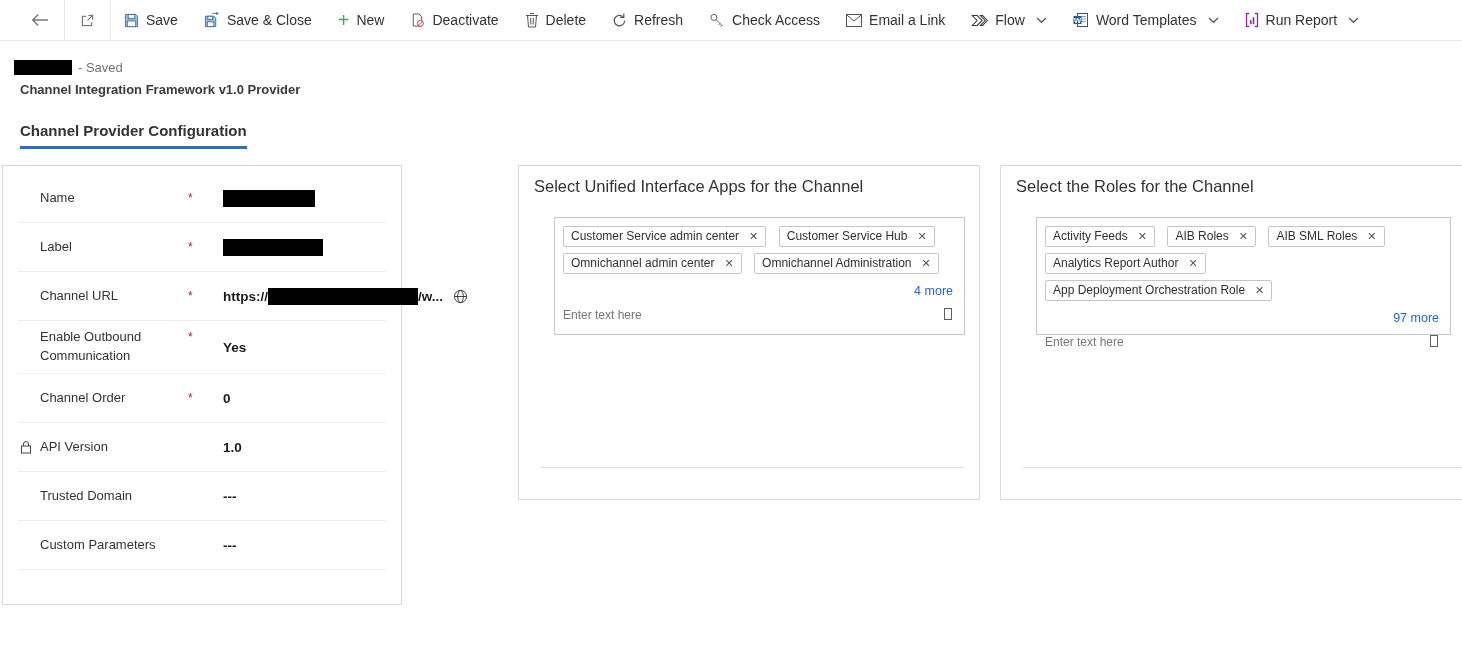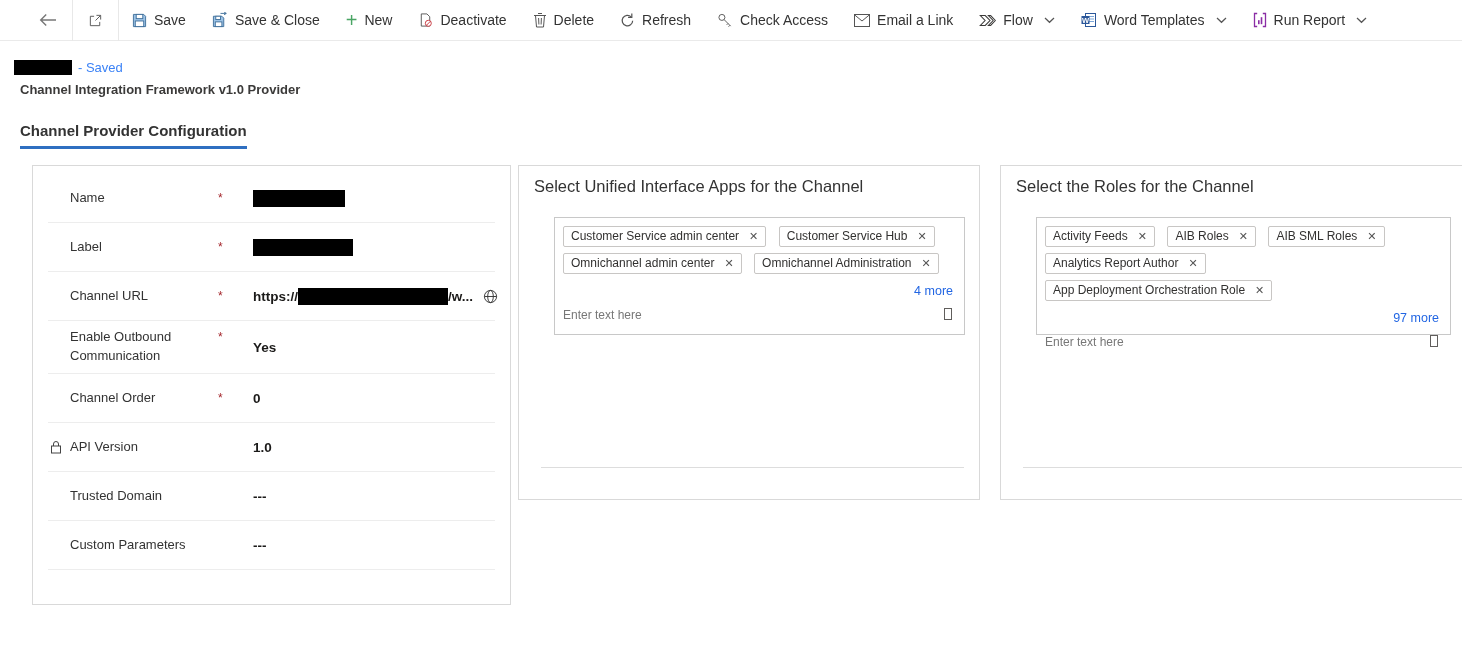--- a/index.html
+++ b/index.html
@@ -7,49 +7,49 @@
   body {
     width: 1462px; height: 653px; overflow: hidden; position: relative;
     font-family: "Liberation Sans", sans-serif; color: #333;
   }
   .screen { position: absolute; inset: 0; background: #fff; }
 
   
   .toolbar {
     position: absolute; top: 0; left: 0; right: 0; height: 41px;
     display: flex; align-items: center; border-bottom: 1px solid #eaeaea;
-    padding-left: 24px; background: #fff;
+    padding-left: 16px; background: #fff;
   }
   .tb-btn {
     background: none; border: none; display: inline-flex; align-items: center;
     gap: 7px; font-family: inherit; font-size: 14px; color: #333;
     padding: 0 13px; height: 40px; cursor: pointer; white-space: nowrap;
   }
   .tb-btn.iconbtn { padding: 0 15px; }
   .tb-ic { display: inline-flex; align-items: center; }
   .tb-div { width: 1px; height: 41px; background: #e8e8e8; flex-shrink: 0; }
   .plus-glyph { color: #4aa564; font-size: 20px; font-weight: 400; line-height: 14px; }
   .chev { margin-left: 4px; display: inline-flex; }
 
   
   .rec-header { position: absolute; left: 14px; top: 60px; }
   .rec-line1 { display: flex; align-items: center; gap: 6px; }
   .redact-sm { width: 58px; height: 15px; background: #000; display: inline-block; }
-  .saved-txt { color: #3b82f6; font-size: 13px; }
+  .saved-txt { color: #737373; font-size: 13px; }
   .rec-line2 { margin: 7px 0 0 6px; font-size: 13px; font-weight: 700; color: #3b3a39; }
 
   
   .tab {
     position: absolute; left: 20px; top: 122px; font-size: 15px; font-weight: 700;
     color: #333; padding-bottom: 7px; border-bottom: 3px solid #2f6fc1; cursor: pointer;
   }
 
   
   .panel { position: absolute; top: 165px; background: #fff; border: 1px solid #d9d9d9; }
-  .panel-left  { left: 32px;  width: 479px; height: 440px; }
+  .panel-left  { left: 2px;  width: 400px; height: 440px; }
   .panel-mid   { left: 518px; width: 462px; height: 335px; }
   .panel-right { left: 1000px; width: 478px; height: 335px; }
 
   
   .form-rows { padding-top: 8px; }
   .lrow {
     display: flex; align-items: center; min-height: 49px;
     margin: 0 15px; border-bottom: 1px solid #ededed;
     padding-left: 22px; position: relative; font-size: 13px;
   }

